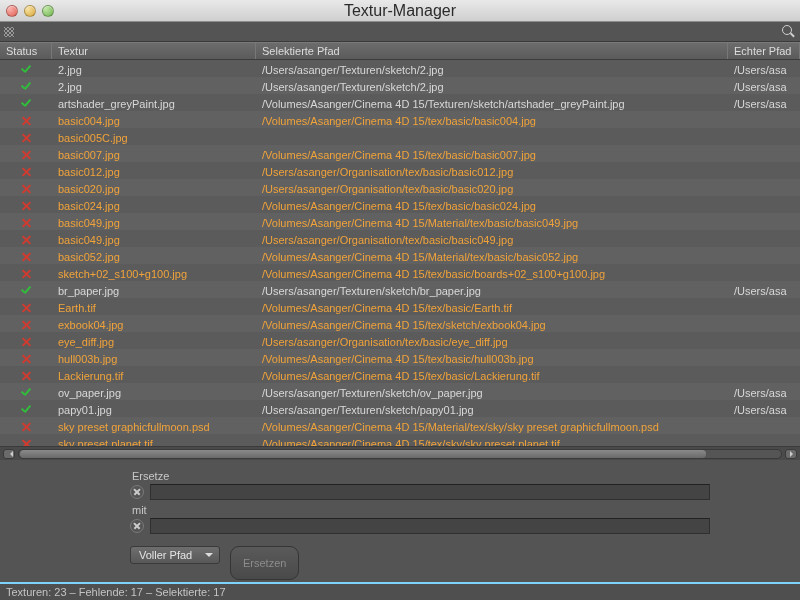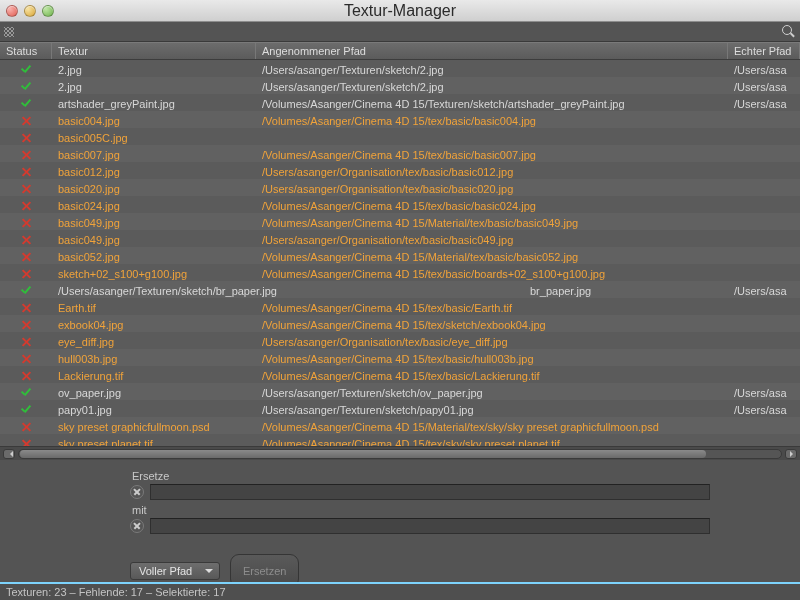--- a/index.html
+++ b/index.html
@@ -45,21 +45,21 @@
   .sarrow.r::before{content:"";position:absolute;left:4px;top:1px;border:3px solid transparent;border-left-color:#ccc;}
   .strack{flex:1;height:10px;background:#555;border:1px solid #3a3a3a;border-radius:5px;position:relative;}
   .sthumb{position:absolute;left:1px;top:0;height:8px;width:90%;background:linear-gradient(#8a8a8a,#6a6a6a);border-radius:4px;}
   .replacepane { padding:8px 0 6px 130px; }
   .fldlabel { color:#c8c8c8; font-size:11px; margin:2px 0 2px 2px; }
   .fldrow { display:flex; align-items:center; gap:6px; margin-bottom:4px;}
   .clearbtn { width:14px;height:14px;border:1px solid #7a7a7a;border-radius:50%;background:#555;position:relative; cursor:default;}
   .clearbtn::before,.clearbtn::after{content:"";position:absolute;left:2px;top:5px;width:8px;height:1.5px;background:#ccc;}
   .clearbtn::before{transform:rotate(45deg);} .clearbtn::after{transform:rotate(-45deg);}
   .txtinput { flex:0 0 560px; height:16px; background:#444; border:1px solid #2f2f2f; border-top-color:#222; color:#ddd; padding:0 4px; font-size:11px;}
-  .ctrlrow{ display:flex; align-items:center; gap:10px; margin-top:20px;}
+  .ctrlrow{ display:flex; align-items:flex-start; gap:10px; margin-top:12px;}
   .dropdown{ height:18px; min-width:90px; padding:0 18px 0 8px; background:linear-gradient(#6e6e6e,#585858); border:1px solid #3a3a3a; border-radius:3px; color:#e4e4e4; font-size:11px; position:relative; display:flex; align-items:center;}
   .dropdown::after{content:"";position:absolute;right:6px;top:6px;border:4px solid transparent;border-top-color:#ddd;}
   .btn{ height:34px; padding:0 12px; background:linear-gradient(#5a5a5a,#4a4a4a); border:1px solid #353535; border-radius:9px; color:#8d8d8d; font-size:11px; display:flex; align-items:center;}
   .statusbar{ position:absolute; bottom:0; left:0; right:0; height:18px; background:#4f4f4f; border-top:2px solid #7dd3fc; color:#c4c4c4; font-size:11px; padding:2px 6px;}
 </style>
 </head>
 <body>
 
 <div class="titlebar">
   <div class="traffic">
@@ -74,21 +74,21 @@
   <span class="gripicon"></span>
   <span class="menuitem">Bearbeiten</span>
   <span class="menuitem">Ansicht</span>
   <span class="searchbtn"></span>
 </div>
 
 <div class="tablewrap">
   <div class="headerrow">
     <div class="hcell col-status">Status</div>
     <div class="hcell col-tex">Textur</div>
-    <div class="hcell col-path">Angenommener Pfad</div>
+    <div class="hcell col-path">Selektierte Pfad</div>
     <div class="hcell col-real">Echter Pfad</div>
   </div>
   <div class="rows" id="rows">
       <div class="row">
         <div class="cell col-status statuscell">
           <span class="check"></span>
         </div>
         <div class="cell col-tex ok">2.jpg</div>
         <div class="cell col-path ok">/Users/asanger/Texturen/sketch/2.jpg</div>
         <div class="cell col-real ok">/Users/asa</div>
@@ -185,22 +185,22 @@
           <span class="xmark"></span>
         </div>
         <div class="cell col-tex miss">sketch+02_s100+g100.jpg</div>
         <div class="cell col-path miss">/Volumes/Asanger/Cinema 4D 15/tex/basic/boards+02_s100+g100.jpg</div>
         <div class="cell col-real miss"></div>
       </div>
       <div class="row alt">
         <div class="cell col-status statuscell">
           <span class="check"></span>
         </div>
+        <div class="cell col-tex ok">br_paper.jpg</div>
         <div class="cell col-path ok">/Users/asanger/Texturen/sketch/br_paper.jpg</div>
-        <div class="cell col-tex ok">br_paper.jpg</div>
         <div class="cell col-real ok">/Users/asa</div>
       </div>
       <div class="row">
         <div class="cell col-status statuscell">
           <span class="xmark"></span>
         </div>
         <div class="cell col-tex miss">Earth.tif</div>
         <div class="cell col-path miss">/Volumes/Asanger/Cinema 4D 15/tex/basic/Earth.tif</div>
         <div class="cell col-real miss"></div>
       </div>

